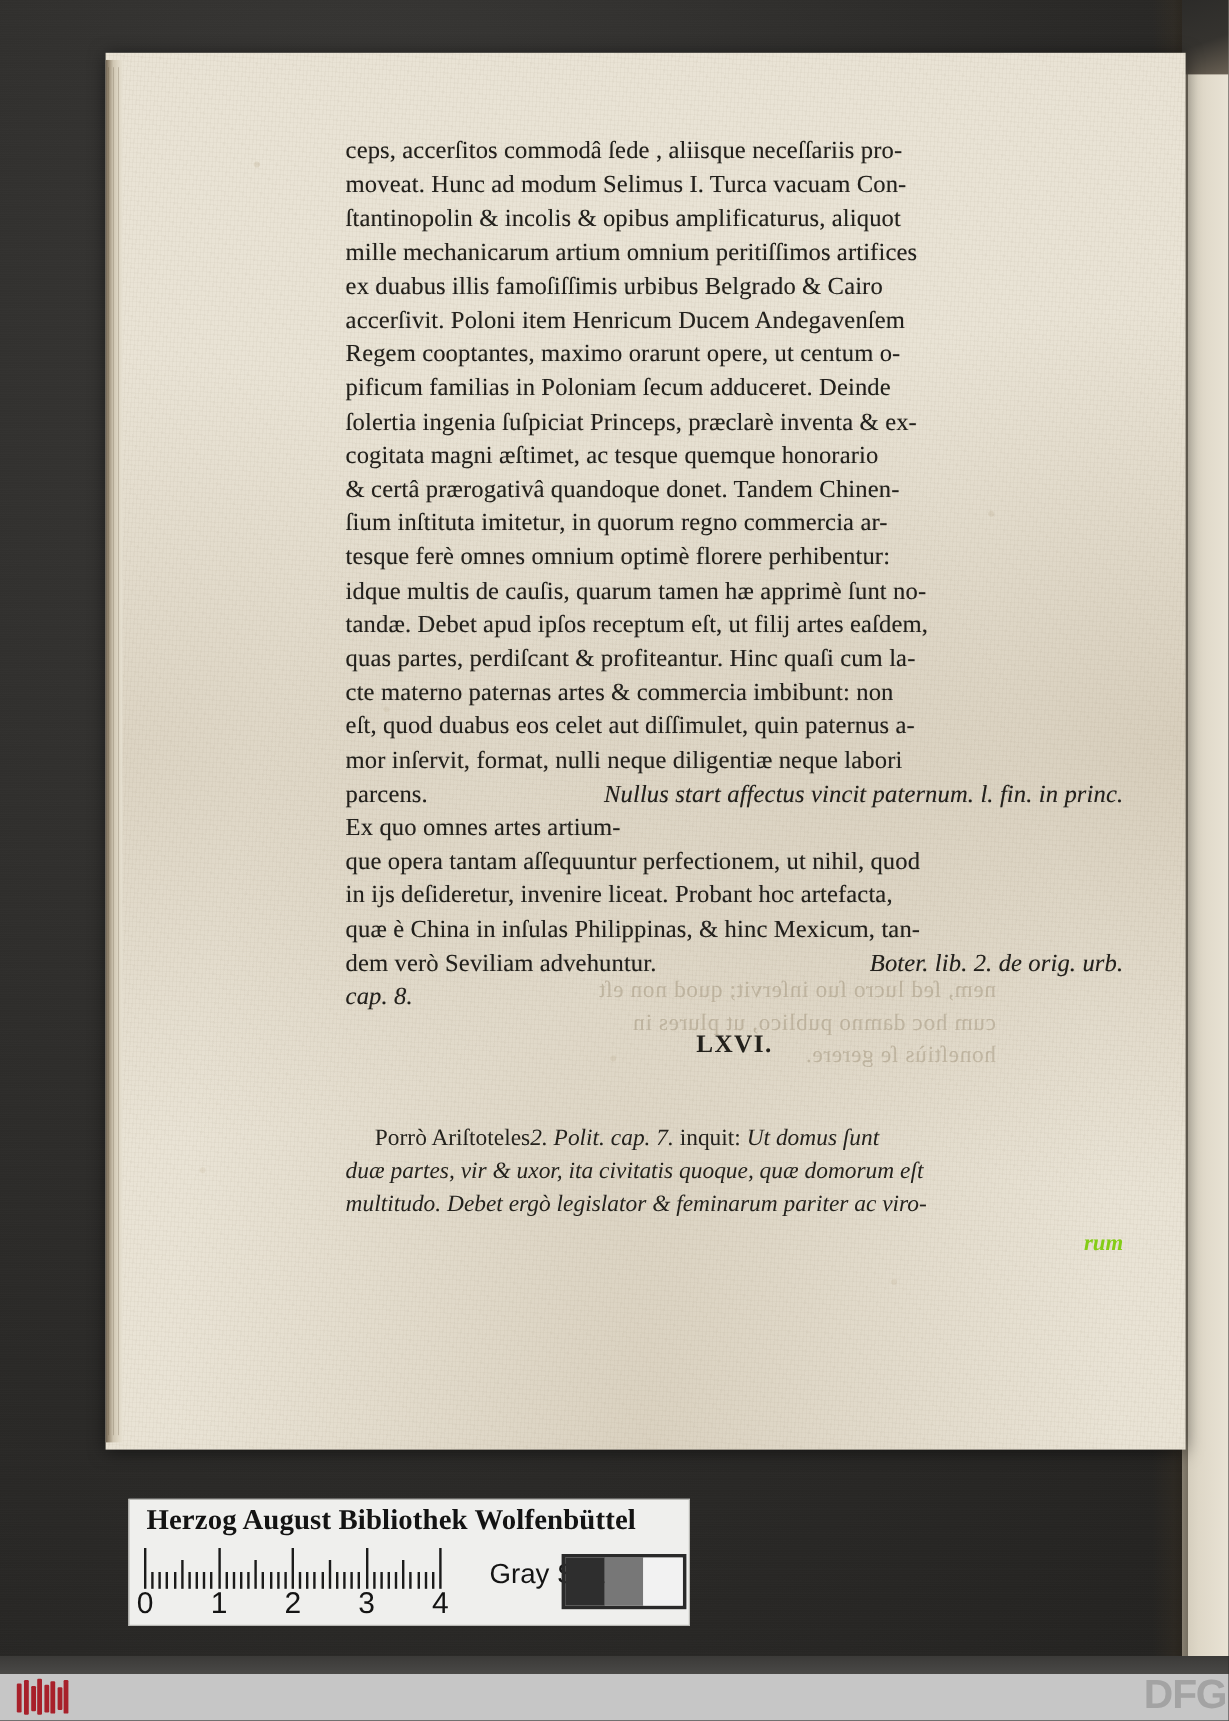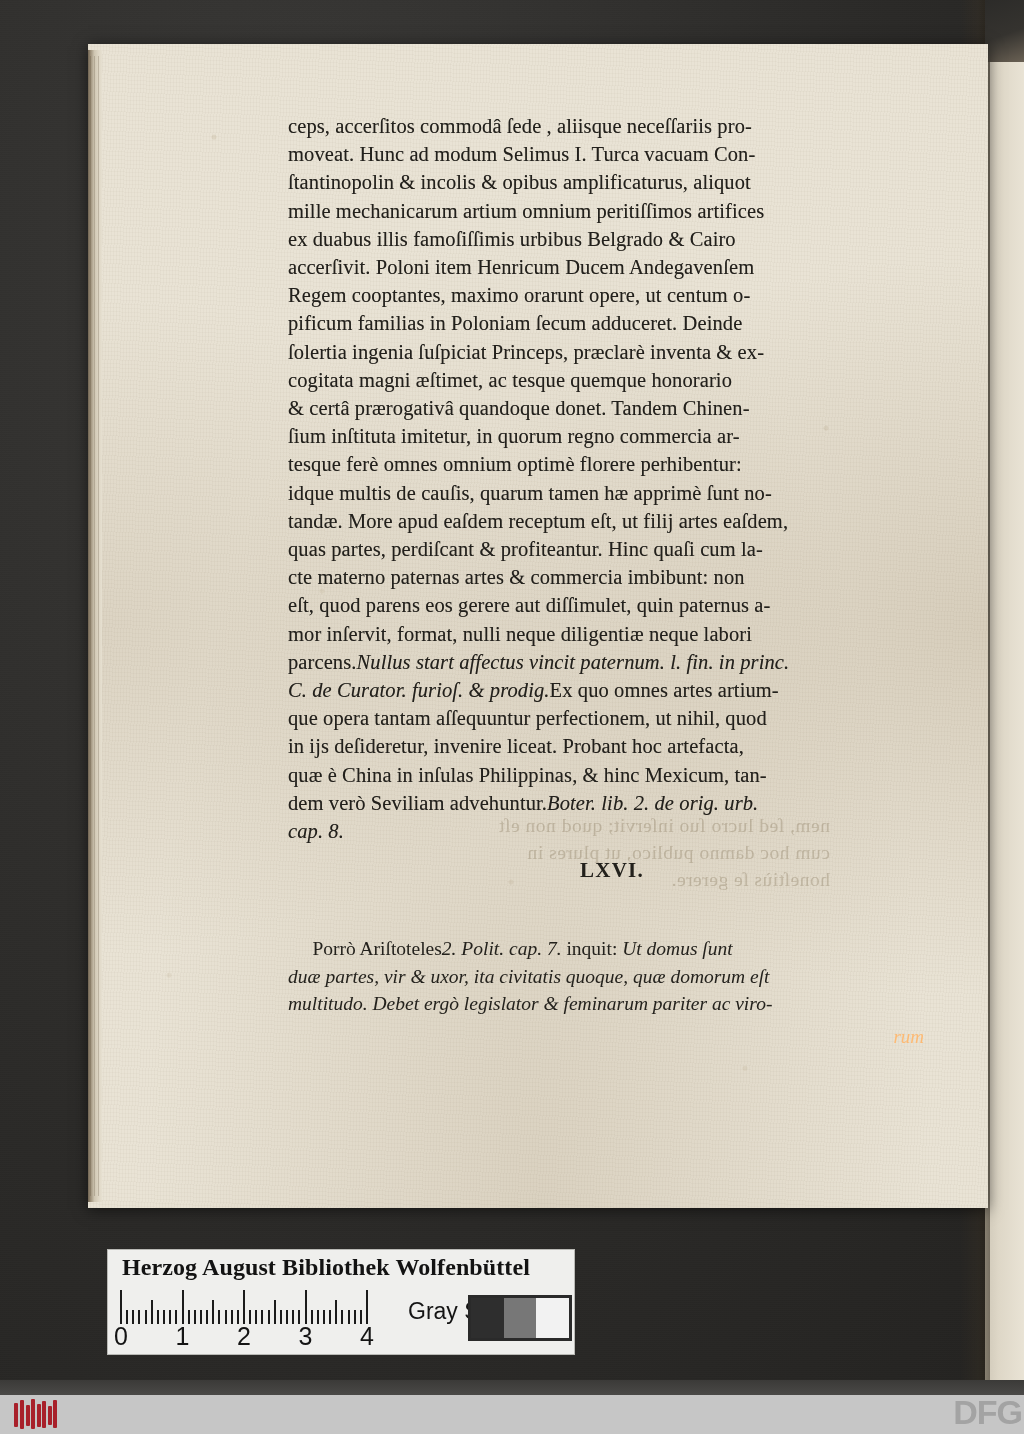--- a/index.html
+++ b/index.html
@@ -124,21 +124,21 @@
     line-height: 28.2px;
     text-align: justify;
     text-align-last: left;
     letter-spacing: .1px;
     margin: 0;
     text-shadow: 0 0 .6px rgba(40,34,24,.35);
   }
   .body-par .ln{ display:block; white-space:nowrap; }
   .body-par .ln.j{
     display:flex;
-    justify-content: flex-start;
+    justify-content: space-between;
   }
   .it{ font-style: italic; }
 
   .section-head{
     position:absolute;
     left: 288px; top: 858px;
     width: 648px;
     text-align: center;
     font-size: 21px;
     font-weight: 700;
@@ -150,26 +150,27 @@
     position:absolute;
     left: 288px; top: 935px;
     width: 652px;
     font-size: 19.5px;
     line-height: 27.5px;
     color: #24221d;
   }
   .quote-par .ln{ display:block; white-space:nowrap; }
   .catchword{
     position:absolute;
-    left: 276px; top: 1026px;
+    left: 288px; top: 1026px;
     width: 648px;
     text-align: right;
     font-style: italic;
     font-size: 19px;
-    color: #fdba74;
+    color: #84cc16;
+    font-weight: bold;
   }
 
   
   .scale-card{
     position:absolute;
     left: 107px; top: 1249px;
     width: 466px; height: 104px;
     background: #efefed;
     border: 1px solid #b9b9b5;
   }
@@ -300,32 +301,31 @@
       <span class="ln">ex duabus illis famoſiſſimis urbibus Belgrado &amp; Cairo</span>
       <span class="ln">accerſivit. Poloni item Henricum Ducem Andegavenſem</span>
       <span class="ln">Regem cooptantes, maximo orarunt opere, ut centum o-</span>
       <span class="ln">pificum familias in Poloniam ſecum adduceret.   Deinde</span>
       <span class="ln">ſolertia ingenia ſuſpiciat Princeps, præclarè inventa &amp; ex-</span>
       <span class="ln">cogitata magni æſtimet, ac tesque quemque honorario</span>
       <span class="ln">&amp; certâ prærogativâ quandoque donet. Tandem Chinen-</span>
       <span class="ln">ſium inſtituta imitetur, in quorum regno commercia ar-</span>
       <span class="ln">tesque ferè omnes omnium optimè florere perhibentur:</span>
       <span class="ln">idque multis de cauſis, quarum tamen hæ apprimè ſunt no-</span>
-      <span class="ln">tandæ.   More apud eaſdem receptum eſt, ut filij artes eaſdem,</span>
+      <span class="ln">tandæ.   Debet apud ipſos receptum eſt, ut filij artes eaſdem,</span>
       <span class="ln">quas partes, perdiſcant &amp; profiteantur. Hinc quaſi cum la-</span>
       <span class="ln">cte materno paternas artes &amp; commercia imbibunt: non</span>
-      <span class="ln">eſt, quod parens eos gerere aut diſſimulet, quin paternus a-</span>
+      <span class="ln">eſt, quod duabus eos celet aut diſſimulet, quin paternus a-</span>
       <span class="ln">mor inſervit, format, nulli neque diligentiæ neque labori</span>
 
       <span class="ln j">
         <span>parcens.</span>
         <span class="it">Nullus start affectus vincit paternum. l. fin. in princ.</span>
       </span>
       <span class="ln j">
-        <span class="it">C. de Curator. furioſ. &amp; prodig.</span>
         <span>Ex quo omnes artes artium-</span>
       </span>
 
       <span class="ln">que opera tantam aſſequuntur perfectionem, ut nihil, quod</span>
       <span class="ln">in ijs deſideretur, invenire liceat.   Probant hoc artefacta,</span>
       <span class="ln">quæ è China in inſulas Philippinas, &amp; hinc Mexicum, tan-</span>
 
       <span class="ln j">
         <span>dem verò Seviliam advehuntur.</span>
         <span class="it">Boter. lib. 2. de orig. urb.</span>

